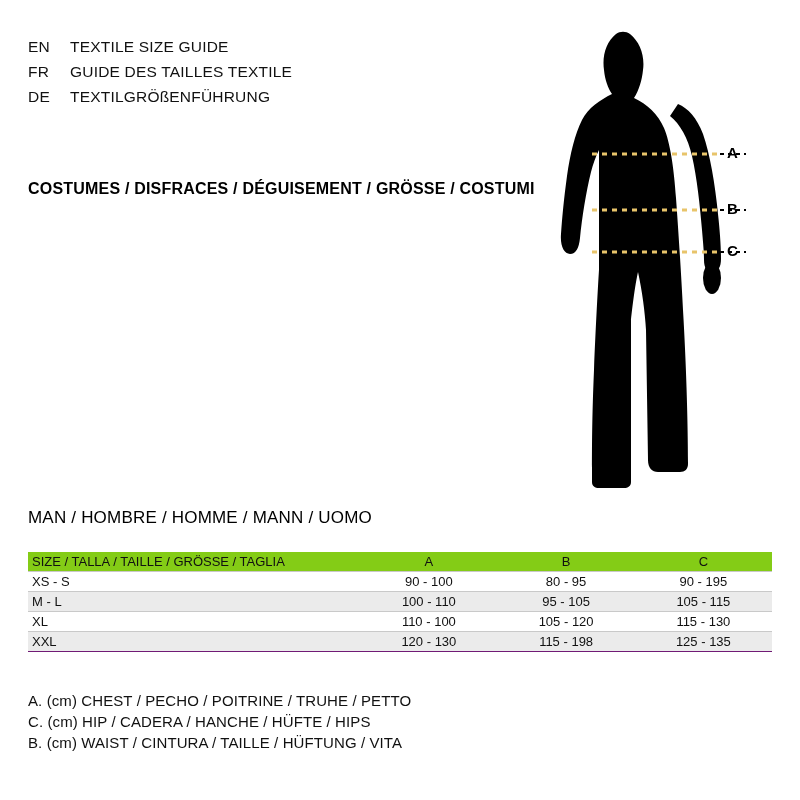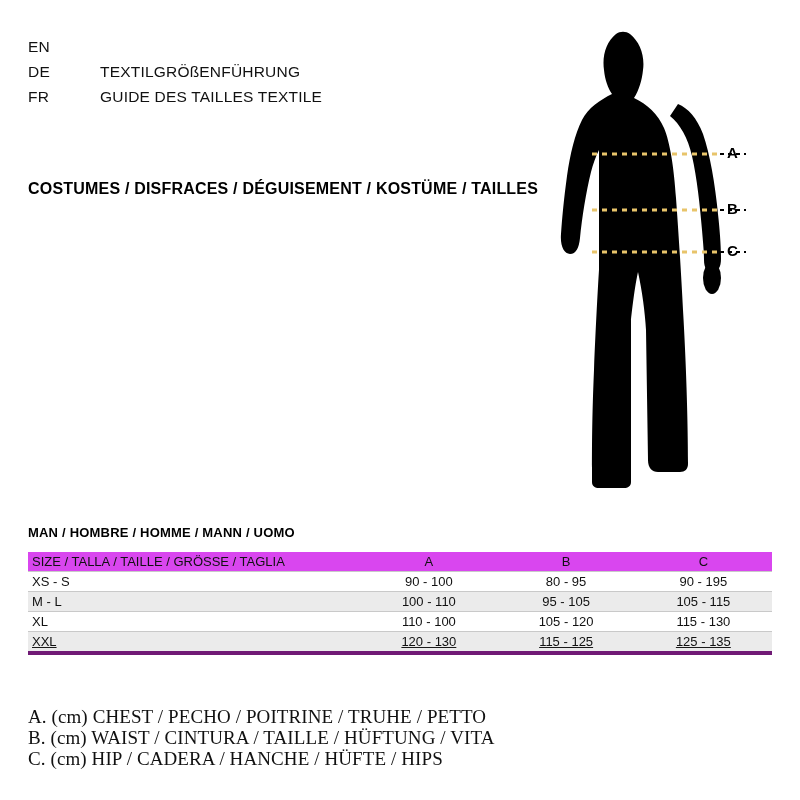--- a/index.html
+++ b/index.html
@@ -26,21 +26,20 @@
     left: 28px;
     top: 38px;
     width: 420px;
   }
   .lang-row {
     display: flex;
     align-items: baseline;
     height: 25px;
     font-size: 15.5px;
     letter-spacing: .2px;
-    gap: 30px;
   }
   .lang-code {
     width: 42px;
     flex: 0 0 42px;
     color: #111;
   }
   .lang-text {
     color: #111;
   }
 
@@ -74,23 +73,23 @@
     color: #000;
   }
   .lbl-a { left: 207px; top: 124px; }
   .lbl-b { left: 207px; top: 180px; }
   .lbl-c { left: 207px; top: 222px; }
 
   
   .man-title {
     position: absolute;
     left: 28px;
-    top: 525px;
-    font-size: 13px;
-    font-weight: bold;
+    top: 508px;
+    font-size: 17px;
+    font-weight: normal;
     letter-spacing: .2px;
     color: #000;
   }
 
   table.size-table {
     position: absolute;
     left: 28px;
     top: 552px;
     width: 744px;
     border-collapse: collapse;
@@ -98,82 +97,81 @@
   }
   table.size-table th,
   table.size-table td {
     padding: 0;
     height: 19px;
     line-height: 19px;
     font-weight: normal;
     color: #111;
   }
   table.size-table thead tr {
-    background: #d946ef;
+    background: #84cc16;
   }
   table.size-table tbody tr:nth-child(odd) {
     background: #ffffff;
   }
   table.size-table tbody tr:nth-child(even) {
     background: #ebebeb;
   }
   table.size-table tbody tr {
     border-top: 1px solid #c9c9c9;
   }
   table.size-table tbody tr:last-child {
-    border-bottom: 4px solid #701a75;
-    text-decoration: underline;
+    border-bottom: 1px solid #701a75;
   }
   .col-label {
     text-align: left;
     padding-left: 4px !important;
     width: 330px;
   }
   .col-meas {
     text-align: center;
     width: 138px;
   }
   thead .col-label { font-weight: normal; }
   thead .col-meas { font-weight: normal; }
 
   
   .legend {
     position: absolute;
     left: 28px;
-    top: 706px;
-    font-size: 19px;
-    color: #111;
-    font-family: Liberation Serif, serif;
+    top: 690px;
+    font-size: 15px;
+    color: #111;
   }
   .legend-row {
     height: 21px;
     line-height: 21px;
     letter-spacing: .1px;
   }
 </style>
 </head>
 <body>
 
 <div class="page">
 
   <div class="lang-list">
     <div class="lang-row">
       <span class="lang-code">EN</span>
+      <span class="lang-text">TEXTILE SIZE GUIDE</span>
+    </div>
+    <div class="lang-row">
+      <span class="lang-code">FR</span>
+      <span class="lang-text">GUIDE DES TAILLES TEXTILE</span>
     </div>
     <div class="lang-row">
       <span class="lang-code">DE</span>
       <span class="lang-text">TEXTILGRÖßENFÜHRUNG</span>
     </div>
-    <div class="lang-row">
-      <span class="lang-code">FR</span>
-      <span class="lang-text">GUIDE DES TAILLES TEXTILE</span>
-    </div>
   </div>
 
-  <div class="costumes-line">COSTUMES / DISFRACES / DÉGUISEMENT / KOSTÜME / TAILLES</div>
+  <div class="costumes-line">COSTUMES / DISFRACES / DÉGUISEMENT / GRÖSSE / COSTUMI</div>
 
   <div class="figure-wrap">
     <svg class="figure-svg" width="260" height="480" viewBox="0 0 260 480">
 
       <path fill="#000000" d="
         M96,14
         C 86,22 82,36 84,50
         C 85,60 88,68 92,74
         C 80,80 68,88 62,100
         C 55,114 50,134 47,156
@@ -258,25 +256,25 @@
       </tr>
       <tr>
         <td class="col-label">XL</td>
         <td class="col-meas">110 - 100</td>
         <td class="col-meas">105 - 120</td>
         <td class="col-meas">115 - 130</td>
       </tr>
       <tr>
         <td class="col-label">XXL</td>
         <td class="col-meas">120 - 130</td>
-        <td class="col-meas">115 - 125</td>
+        <td class="col-meas">115 - 198</td>
         <td class="col-meas">125 - 135</td>
       </tr>
     </tbody>
   </table>
 
   <div class="legend">
     <div class="legend-row">A. (cm) CHEST / PECHO / POITRINE / TRUHE / PETTO</div>
+    <div class="legend-row">C. (cm) HIP / CADERA / HANCHE / HÜFTE / HIPS</div>
     <div class="legend-row">B. (cm) WAIST / CINTURA / TAILLE / HÜFTUNG / VITA</div>
-    <div class="legend-row">C. (cm) HIP / CADERA / HANCHE / HÜFTE / HIPS</div>
   </div>
 
 </div>
 
 </body></html>

